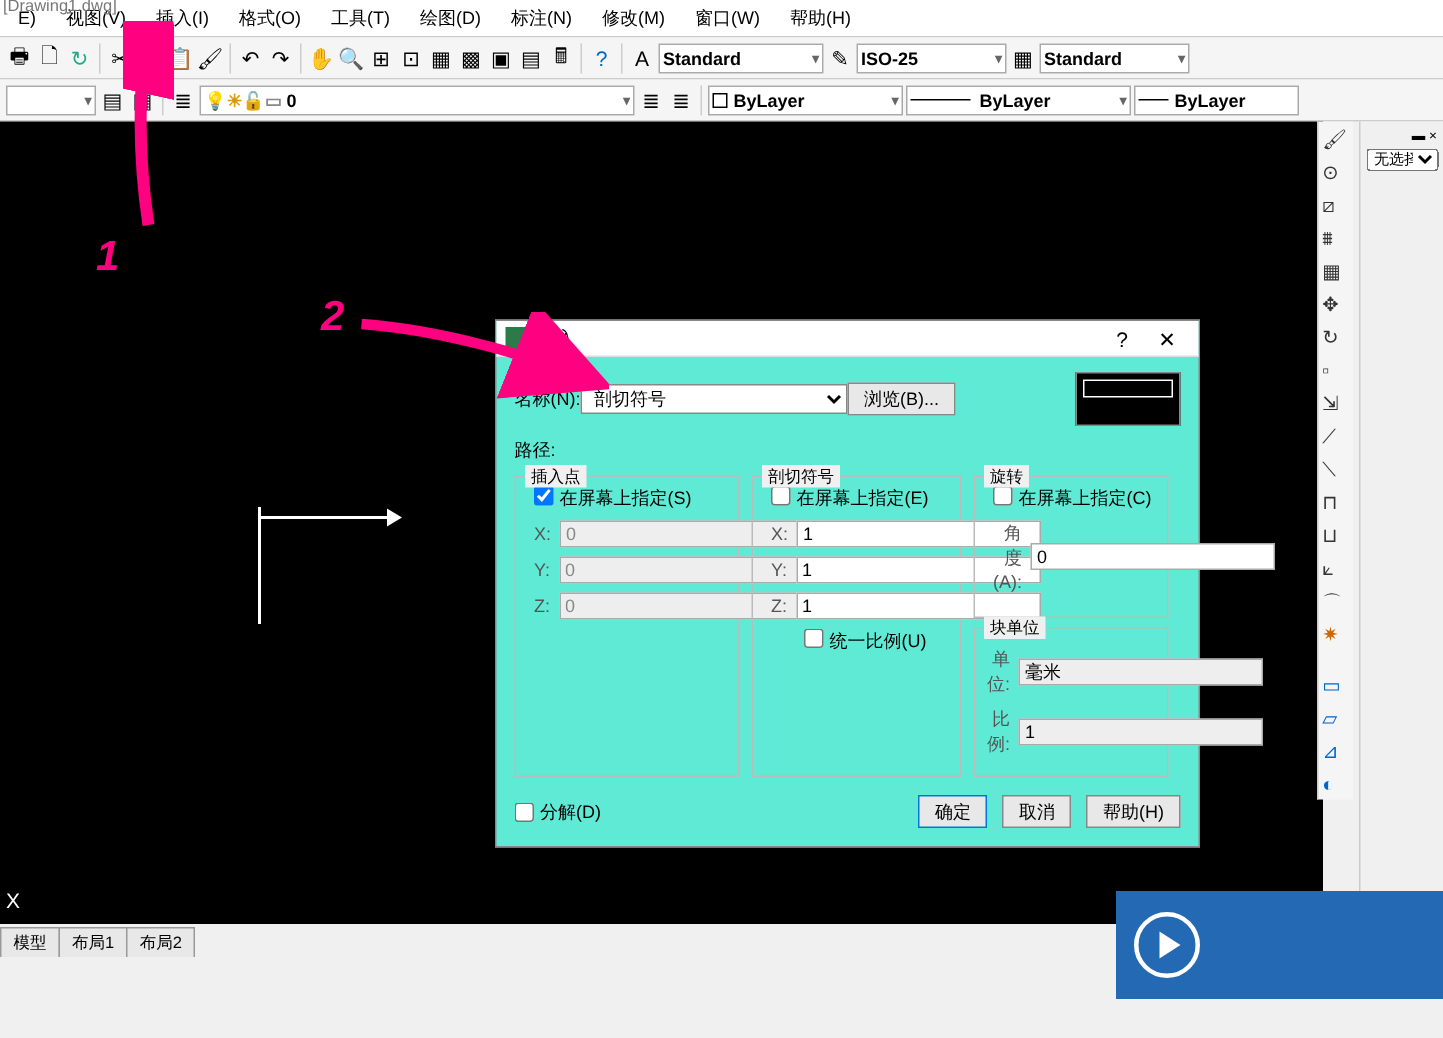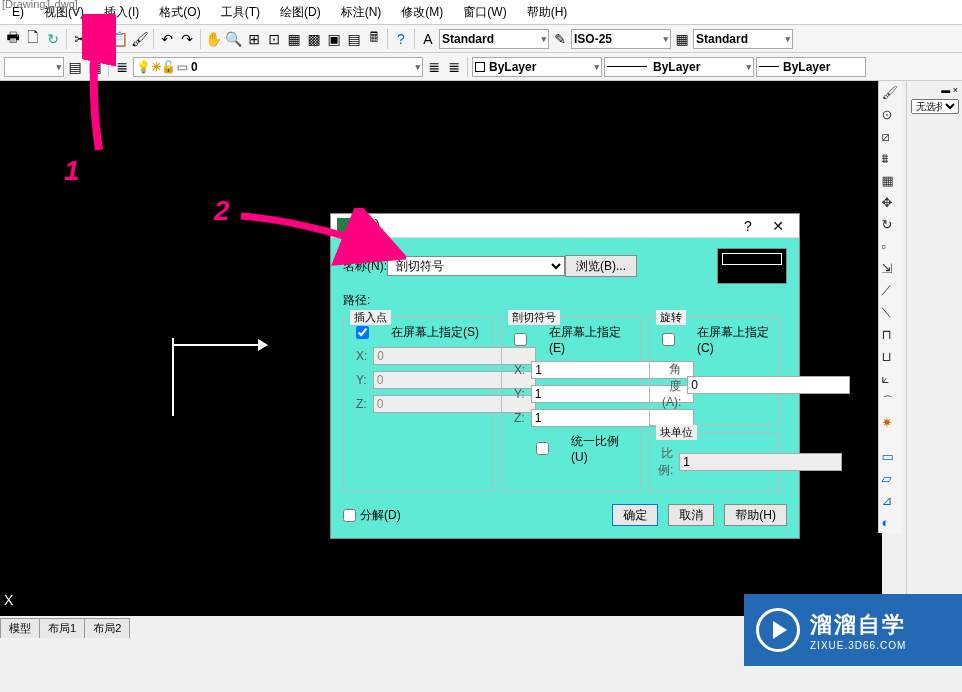--- a/index.html
+++ b/index.html
@@ -55,21 +55,21 @@
 .groups { display: flex; gap: 8px; margin-top: 6px; }
 .group { border: 1px solid #bbb; padding: 6px 8px 10px 12px; position: relative; }
 .group .glabel { position: absolute; top: -8px; left: 6px; background: #f0f0f0; padding: 0 4px; font-size: 11px; }
 .g1 { width: 150px; }
 .g2 { width: 140px; }
 .g3 { width: 130px; }
 .grow { display: flex; align-items: center; margin: 6px 0; gap: 6px; }
 .grow .lbl { width: 18px; text-align: right; color: #555; }
 .grow input[type=text] { flex: 1; height: 18px; border: 1px solid #aaa; background: #fff; padding: 0 3px; }
 .grow.disabled input { background: #eee; color: #888; }
-.chk { display: flex; align-items: center; gap: 22px; margin-bottom: 4px; }
+.chk { display: flex; gap: 4px; margin-bottom: 4px; }
 .chk input { width: 13px; height: 13px; }
 
 .blockunit { margin-top: 6px; border: 1px solid #bbb; padding: 6px 8px; position: relative; }
 .blockunit .glabel { position: absolute; top: -8px; left: 6px; background: #f0f0f0; padding: 0 4px; font-size: 11px; }
 
 .dialog-footer { display: flex; justify-content: flex-end; gap: 10px; margin-top: 12px; align-items: center; }
 .dialog-footer .decompose { margin-right: auto; display: flex; align-items: center; gap: 4px; }
 
 
 .anno1 { position: absolute; left: 64px; top: 155px; color: #ff0080; font-weight: bold; font-size: 28px; z-index: 50; font-style: italic; }
@@ -291,20 +291,24 @@
               <span>在屏幕上指定(C)</span>
             </div>
           <div class="grow">
               <span class="lbl" style="width:auto">角度(A):</span>
               <input type="text" value="0" style="">
             </div>
         </div>
         <div class="blockunit g3">
           <div class="glabel">块单位</div>
           <div class="grow">
+              <span class="lbl" style="width:auto">单位:</span>
+              <input type="text" readonly="" style="background: rgb(238, 238, 238);" value="毫米">
+            </div>
+          <div class="grow">
               <span class="lbl" style="width:auto">比例:</span>
               <input type="text" readonly="" style="background: rgb(238, 238, 238);" value="1">
             </div>
         </div>
       </div>
     </div>
 
     <div class="dialog-footer">
       <div class="decompose">
           <input type="checkbox" style="">
@@ -332,17 +336,13 @@
   <defs>
       <marker id="ah2" markerWidth="10" markerHeight="10" refX="8" refY="5" orient="auto">
         <path d="M0,0 L10,5 L0,10 z" fill="#ff0080"></path>
       </marker>
     </defs>
   <path d="M5,8 C60,12 120,30 160,46" stroke="#ff0080" stroke-width="7" fill="none" marker-end="url(#ah2)"></path>
 </svg>
 
 <div class="watermark">
   <div class="play"></div>
-  <div class="txt">
-    <div class="big">溜溜自学</div>
-    <div class="small">ZIXUE.3D66.COM</div>
-  </div>
 </div>
 
 </body></html>

